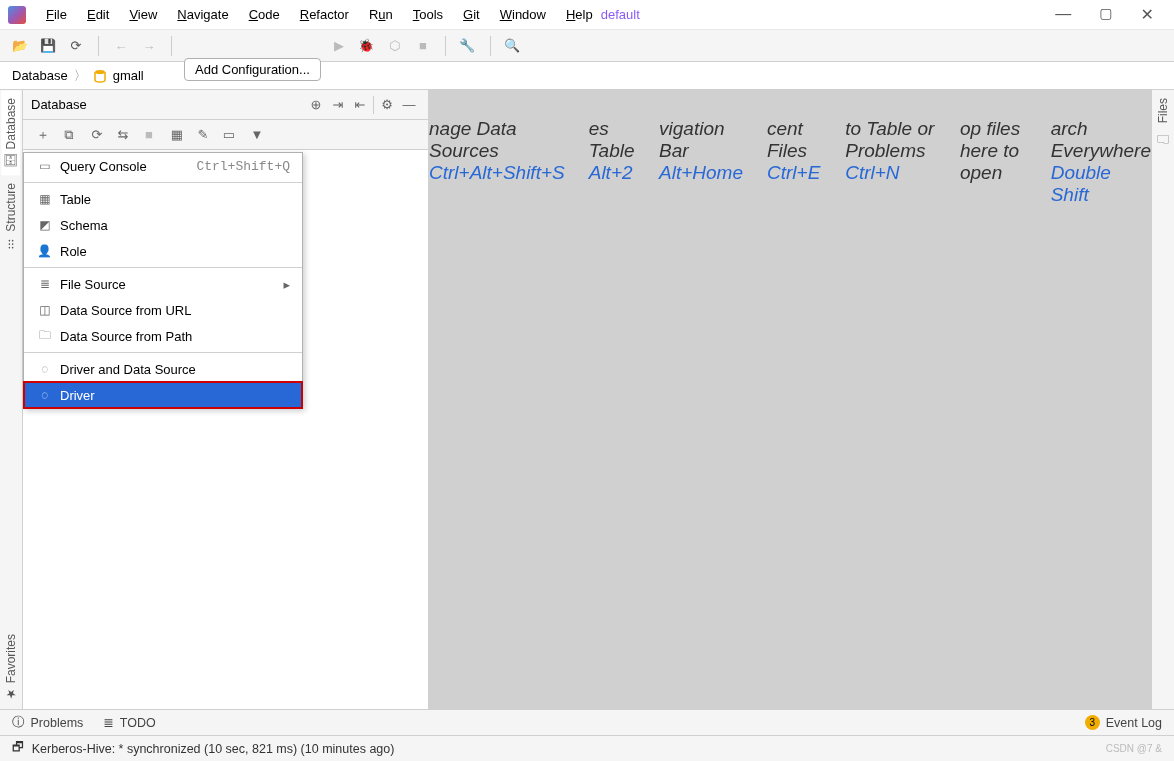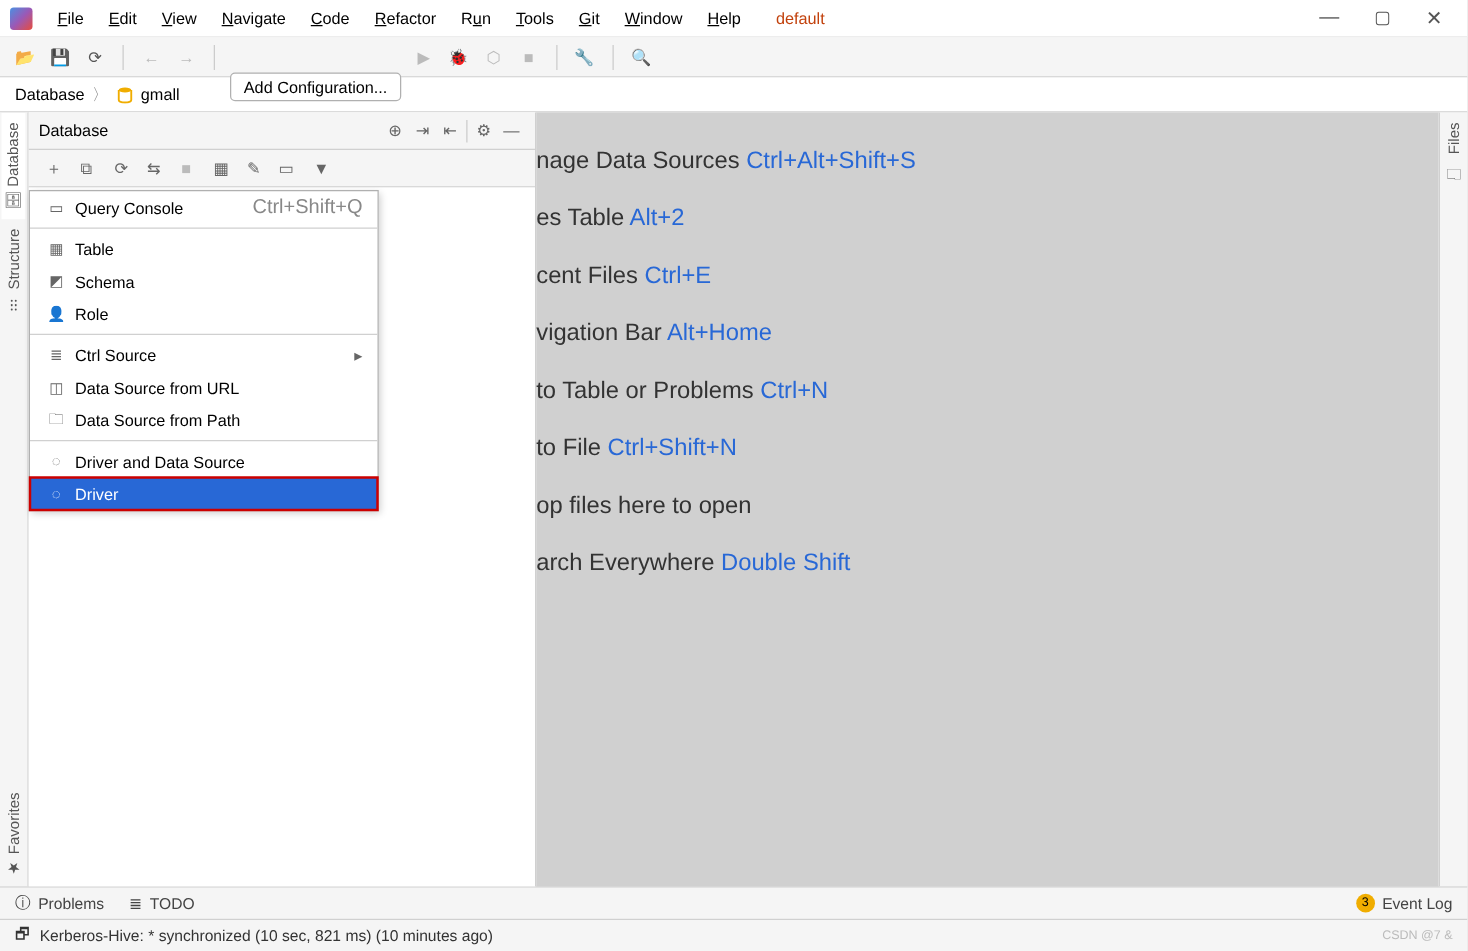--- a/index.html
+++ b/index.html
@@ -4,21 +4,21 @@
 <style>
 * { box-sizing: border-box; margin: 0; padding: 0; }
 body { font-family: "Segoe UI", Arial, sans-serif; font-size: 13px; color: #000; background: #fff; width: 1174px; height: 761px; overflow: hidden; position: relative; }
 
 
 .titlebar { height: 30px; display: flex; align-items: center; padding: 4px 8px; background: #fff; border-bottom: 1px solid #e8e8e8; }
 .titlebar .logo { width: 18px; height: 18px; background: linear-gradient(135deg,#4a90e2,#9b59b6,#e74c3c); border-radius: 3px; margin-right: 12px; }
 .titlebar .menu { display: flex; gap: 4px; }
 .titlebar .menu-item { padding: 4px 8px; cursor: pointer; }
 .titlebar .menu-item u { text-decoration: underline; }
-.titlebar .project { margin-left: 20px; color: #c2410c; }
+.titlebar .project { color: #8b5cf6; }
 .titlebar .win-controls { margin-left: auto; display: flex; gap: 28px; padding-right: 12px; color:#555; font-family: Arial; }
 
 
 .toolbar { height: 32px; display: flex; align-items: center; padding: 0 10px; border-bottom: 1px solid #d0d0d0; gap: 8px; background: #f5f5f5; }
 .toolbar .tbtn { width: 20px; height: 20px; display:flex; align-items:center; justify-content:center; color:#555; cursor:pointer; }
 .toolbar .vsep { width:1px; height:20px; background:#ccc; margin: 0 4px;}
 .toolbar .run-config { border:1px solid #b0b0b0; border-radius:4px; padding: 3px 10px; background:#fff; cursor:pointer;margin-top:48px; }
 
 
 .breadcrumb { height: 28px; display:flex; align-items:center; padding: 0 12px; border-bottom: 1px solid #d0d0d0; gap:6px; background:#fff;}
@@ -44,29 +44,29 @@
 .db-header .vsep { width:1px; height:18px; background:#ccc; margin:0 2px;}
 .db-toolbar { height: 30px; display:flex; align-items:center; padding:0 8px; gap:2px; border-bottom:1px solid #d0d0d0; background:#f5f5f5;}
 .db-toolbar .tb { width:24px; height:22px; display:flex; align-items:center; justify-content:center; color:#666; cursor:pointer;}
 .db-content { flex:1; background:#fff; position:relative; }
 
 
 .dropdown { position:absolute; top:2px; left:0; width: 280px; background:#fff; border:1px solid #b0b0b0; box-shadow: 2px 2px 6px rgba(0,0,0,.2); z-index: 50;}
 .menu-row { display:flex; align-items:center; height: 26px; padding: 0 12px; cursor:pointer; }
 .menu-row .micon { width: 18px; margin-right: 6px; display:flex; align-items:center; justify-content:center; color:#666; font-size:12px;}
 .menu-row .mlabel { flex:1; }
-.menu-row .mshortcut { color:#888; font-size:16px;}
+.menu-row .mshortcut { color:#888; font-size:13px;font-family:Liberation Mono, monospace;}
 .menu-row .marrow { color:#666; }
 .menu-sep { height:1px; background:#d0d0d0; margin: 3px 0;}
 .menu-row.highlighted { background:#2868d6; color:#fff; outline: 2px solid #cc0000; outline-offset:-1px;}
 .menu-row.highlighted .micon { color:#fff; }
 
 
 .editor { flex:1; background:#d0d0d0; display:flex; flex-direction:column; padding: 28px 0 0 0; }
-.welcome { display:flex; flex-direction:column; gap: 24px; }
+.welcome { display:flex; flex-direction:row; gap: 24px; font-style: italic; }
 .welcome-row { font-size: 19px; color:#333; padding-left: 0; }
 .welcome-row .shortcut { color:#2868d6; }
 
 
 .bottom-tabs { height:26px; border-top:1px solid #d0d0d0; background:#f5f5f5; display:flex; align-items:center; padding: 0 12px; gap: 20px; font-size:12.5px; color:#444;}
 .bottom-tabs .btab { cursor:pointer; display:flex; align-items:center; gap:6px;}
 .bottom-tabs .right { margin-left:auto; display:flex; align-items:center; gap:6px;}
 .badge { background:#f0ad00; color:#000; border-radius:50%; width:15px; height:15px; font-size:10px; display:flex; align-items:center; justify-content:center;}
 .statusbar { height:26px; border-top:1px solid #d0d0d0; background:#f5f5f5; display:flex; align-items:center; padding:0 12px; font-size:12.5px; color:#333;}
 .statusbar .right { margin-left:auto; color:#bbb; font-size:10px;}
@@ -187,21 +187,21 @@
             <span class="micon">◩</span>
             <span class="mlabel">Schema</span>
           </div>
           <div class="menu-row">
             <span class="micon">👤</span>
             <span class="mlabel">Role</span>
           </div>
           <div class="menu-sep"></div>
           <div class="menu-row">
             <span class="micon">≣</span>
-            <span class="mlabel">Ctrl Source</span>
+            <span class="mlabel">File Source</span>
             <span class="marrow">▸</span>
           </div>
           <div class="menu-row">
             <span class="micon">◫</span>
             <span class="mlabel">Data Source from URL</span>
           </div>
           <div class="menu-row">
             <span class="micon">🗀</span>
             <span class="mlabel">Data Source from Path</span>
           </div>
@@ -215,24 +215,23 @@
             <span class="mlabel">Driver</span>
           </div>
         </div>
     </div>
   </div>
 
   <div class="editor">
     <div class="welcome" id="welcome">
         <div class="welcome-row"><span>nage Data Sources </span><span class="shortcut">Ctrl+Alt+Shift+S</span></div>
         <div class="welcome-row"><span>es Table </span><span class="shortcut">Alt+2</span></div>
+        <div class="welcome-row"><span>vigation Bar </span><span class="shortcut">Alt+Home</span></div>
         <div class="welcome-row"><span>cent Files </span><span class="shortcut">Ctrl+E</span></div>
-        <div class="welcome-row"><span>vigation Bar </span><span class="shortcut">Alt+Home</span></div>
         <div class="welcome-row"><span> to Table or Problems </span><span class="shortcut">Ctrl+N</span></div>
-        <div class="welcome-row"><span> to File </span><span class="shortcut">Ctrl+Shift+N</span></div>
         <div class="welcome-row"><span>op files here to open</span></div>
         <div class="welcome-row"><span>arch Everywhere </span><span class="shortcut">Double Shift</span></div>
       </div>
   </div>
 
   <div class="right-gutter">
     <div class="gutter-tab">
       <span class="gutter-icon">🗀</span>
       <span>Files</span>
     </div>

